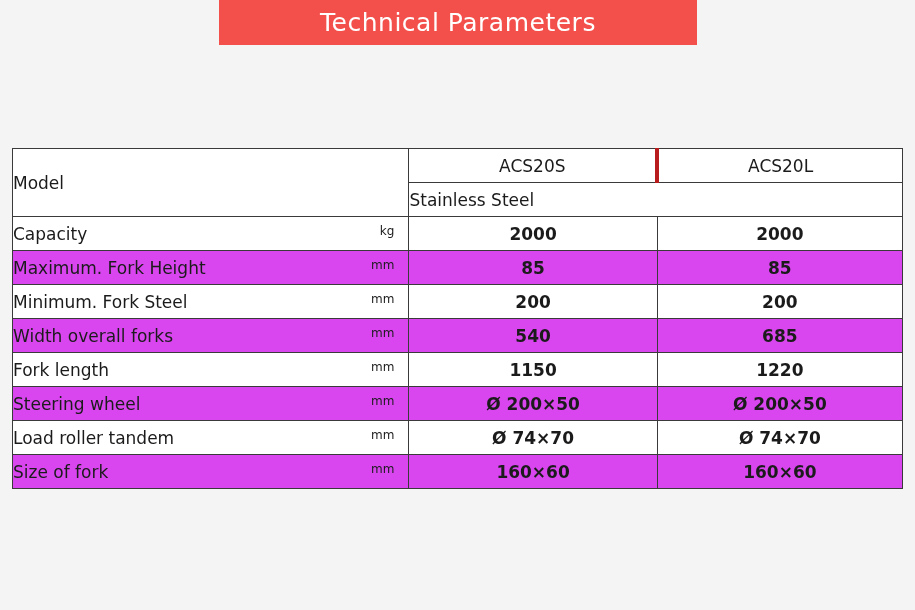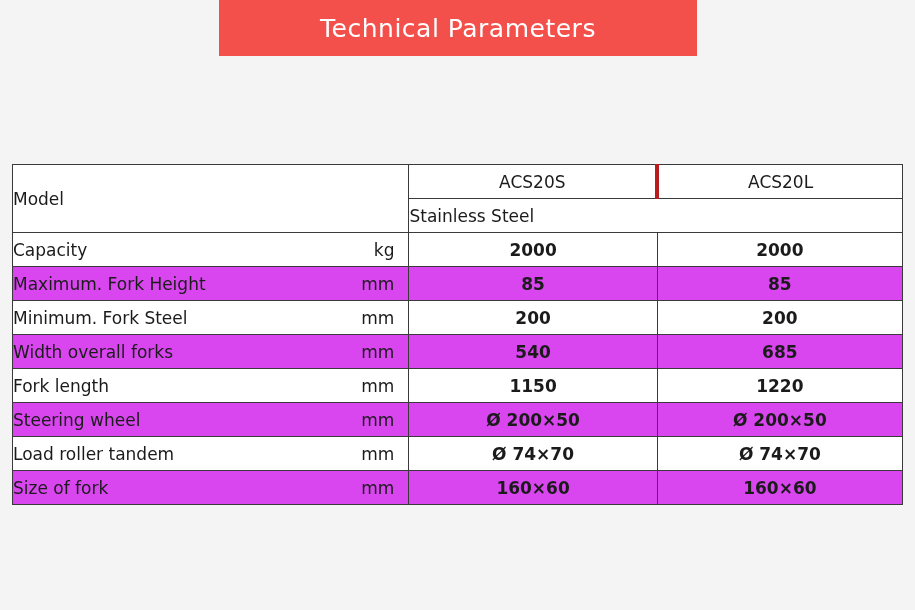--- a/index.html
+++ b/index.html
@@ -12,35 +12,35 @@
     background: #f4f4f4;
     font-family: "DejaVu Sans", "Liberation Sans", sans-serif;
     overflow: hidden;
     position: relative;
   }
   .banner {
     position: absolute;
     left: 219px;
     top: 0px;
     width: 478px;
-    height: 56px;
+    height: 45px;
     background: #f4504b;
     display: flex;
     align-items: center;
     justify-content: center;
   }
   .banner-title {
     color: #ffffff;
     font-size: 25px;
     letter-spacing: 0.5px;
   }
   .table-wrap {
     position: absolute;
     left: 12px;
-    top: 164px;
+    top: 148px;
     width: 891px;
   }
   table.spec {
     border-collapse: collapse;
     width: 891px;
     table-layout: fixed;
   }
   table.spec td {
     border: 1px solid #3a3a3a;
     font-size: 17px;
@@ -81,21 +81,21 @@
     position: relative;
   }
   .label-inner {
     display: flex;
     align-items: flex-start;
     justify-content: space-between;
     padding-right: 8px;
   }
   .unit {
     color: #1b1b1b;
-    font-size: 17px;
+    font-size: 12px;
     padding-right: 6px;
   }
   .val {
     text-align: center;
     font-size: 17px;
     font-weight: bold;
   }
   tr.alt td {
     background: #f4f4f4;
   }

